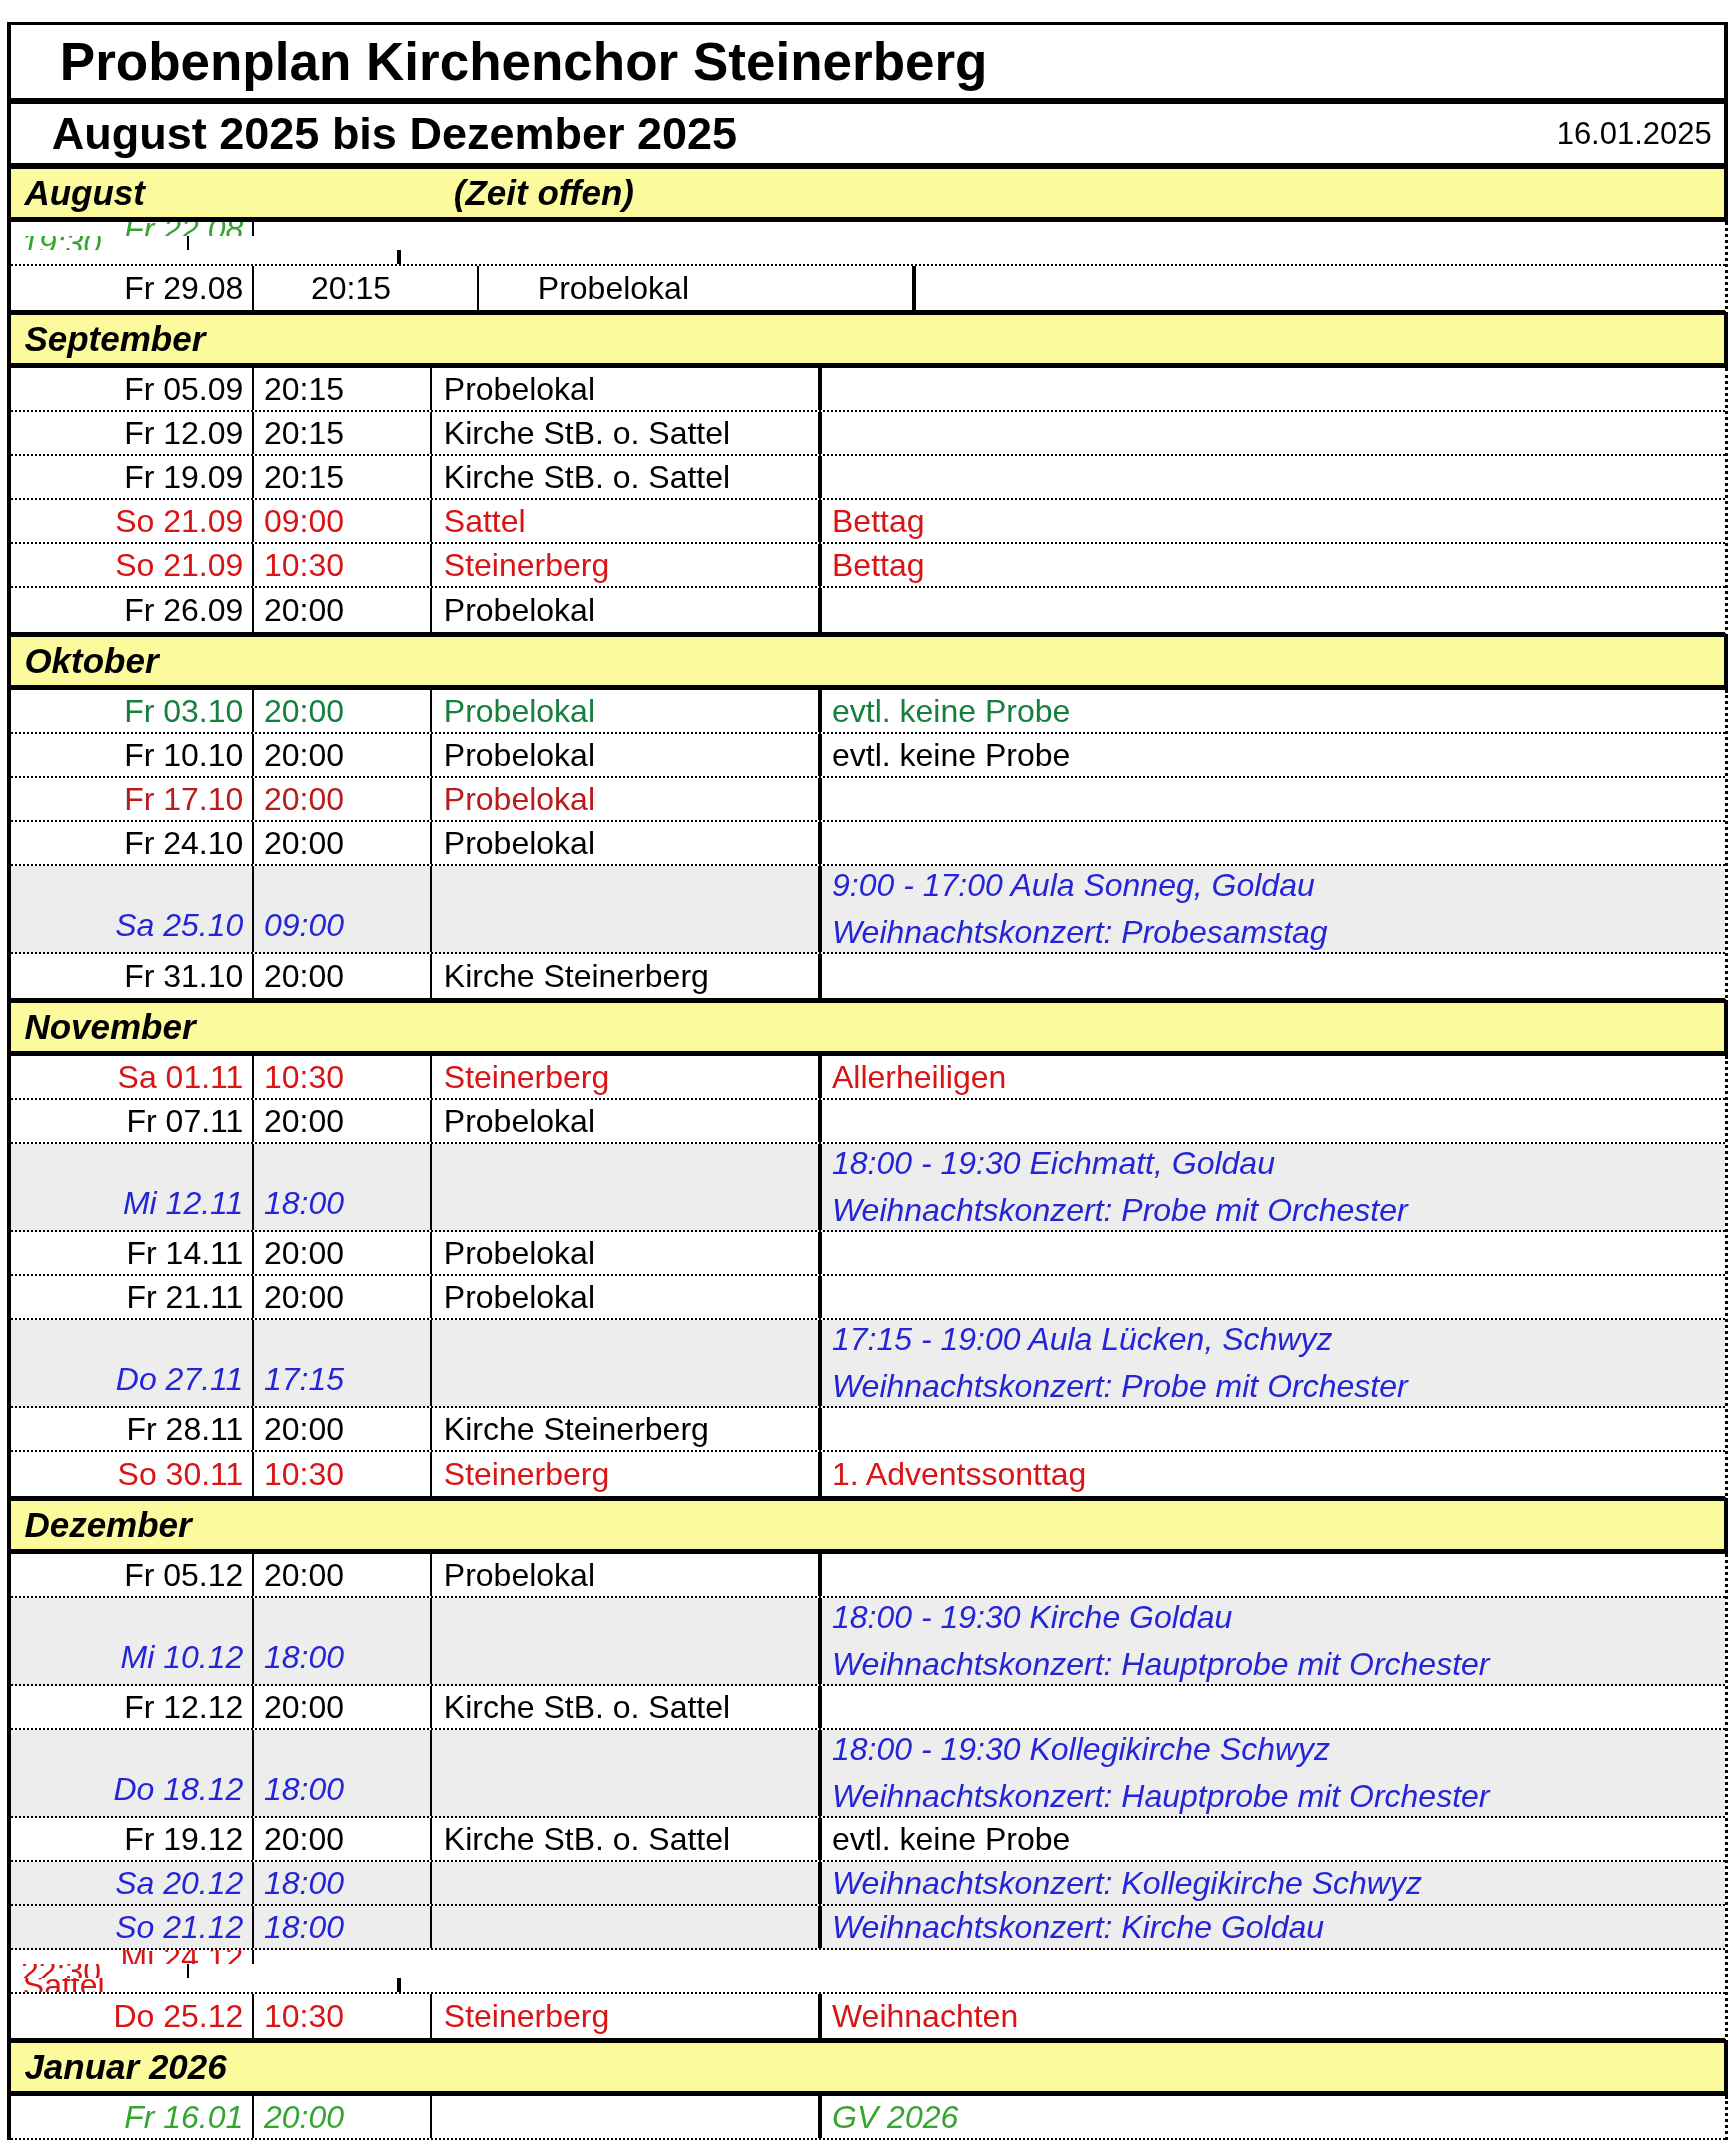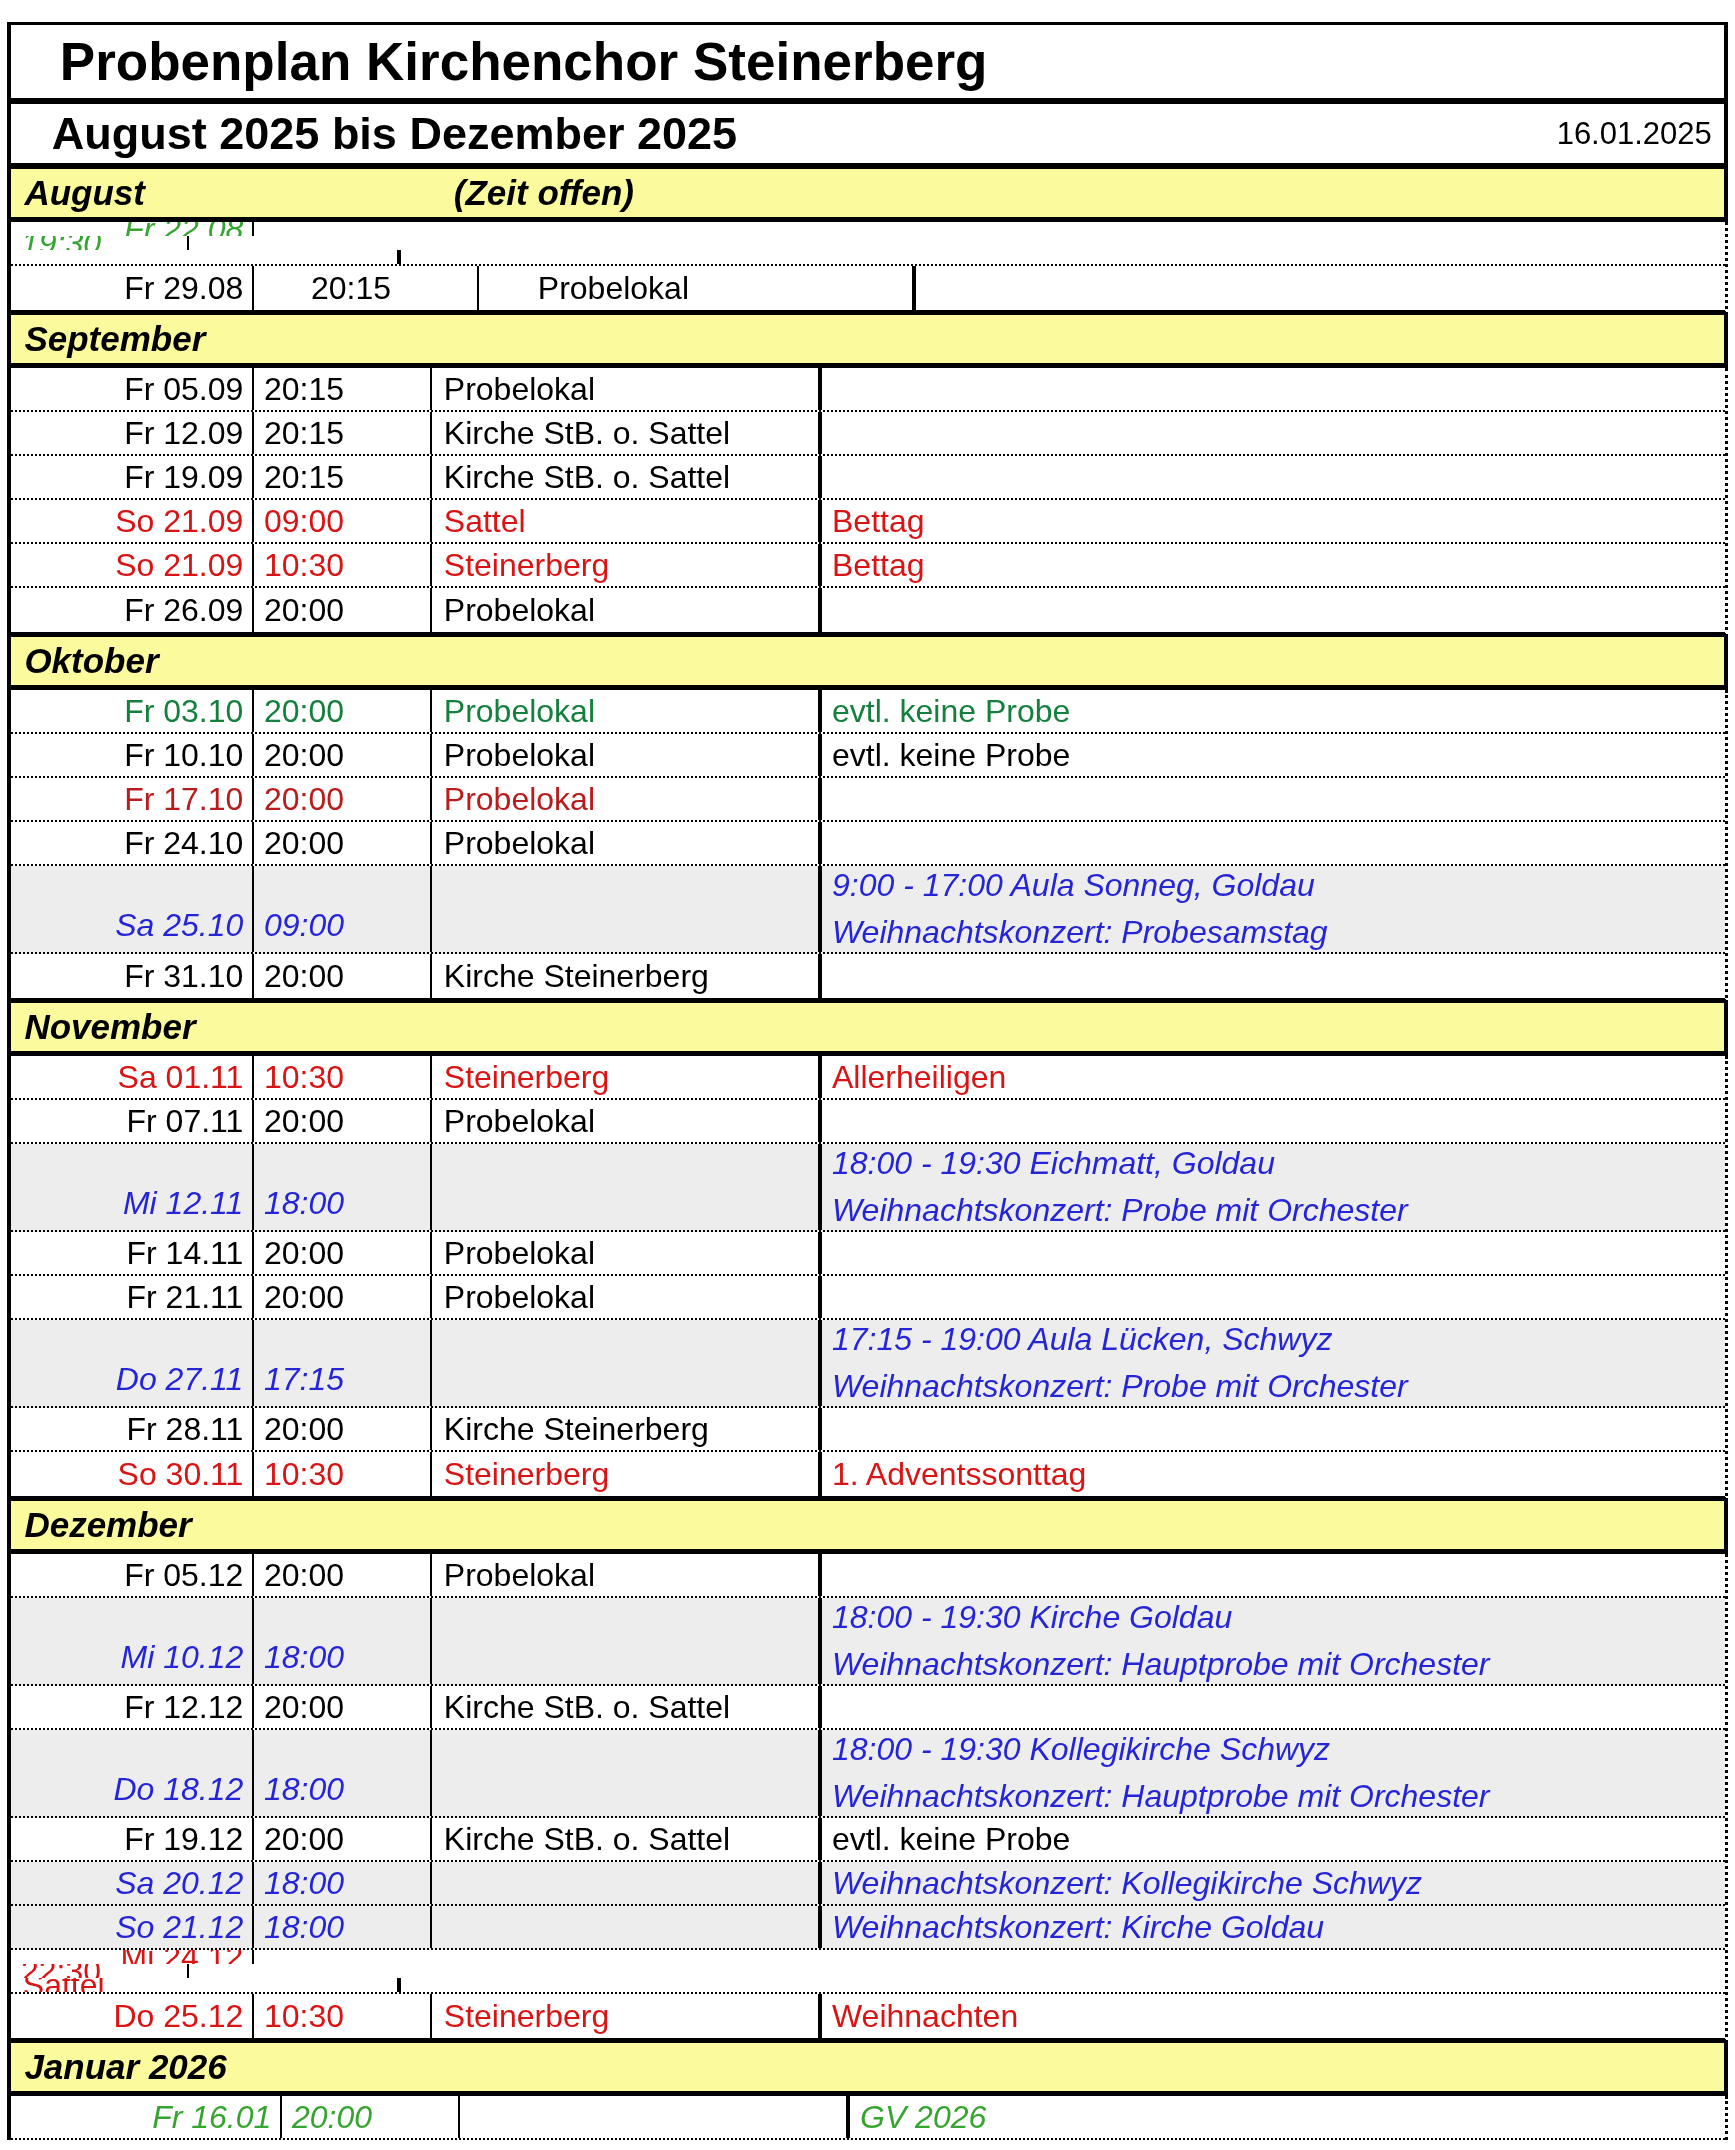--- a/index.html
+++ b/index.html
@@ -44,21 +44,21 @@
     border-right:3.4px dotted #000;
     border-bottom:5.1px solid #000;
   }
   .rows.open-bottom { border-bottom:none; }
   .row {
     display:flex; height:44px;
     border-bottom:2.5px dotted #000;
     font-size:32px; background:#fff;
   }
   .row:last-child { border-bottom:none; }
-  .rows.open-bottom .row:last-child { border-bottom:2.5px dotted #000;padding-left:28px; }
+  .rows.open-bottom .row:last-child { border-bottom:2.5px dotted #000; }
   .row.tall { height:88px; }
 
   .cell { height:100%; display:flex; align-items:center; overflow:hidden; white-space:nowrap; }
   .c-date { width:243px; border-right:2.5px solid #000; justify-content:flex-end; padding-right:8.5px; }
   .c-time { width:178px; border-right:2.5px solid #000; padding-left:10.2px; }
   .c-loc  { width:390px; border-right:4.2px solid #000; padding-left:12px; }
   .c-note { flex:1; padding-left:10.2px; }
 
   .row.tall .c-date, .row.tall .c-time { align-items:flex-end; padding-bottom:8.5px; }
   .row.tall .c-note { flex-direction:column; align-items:flex-start; justify-content:center; gap:10.2px; }

